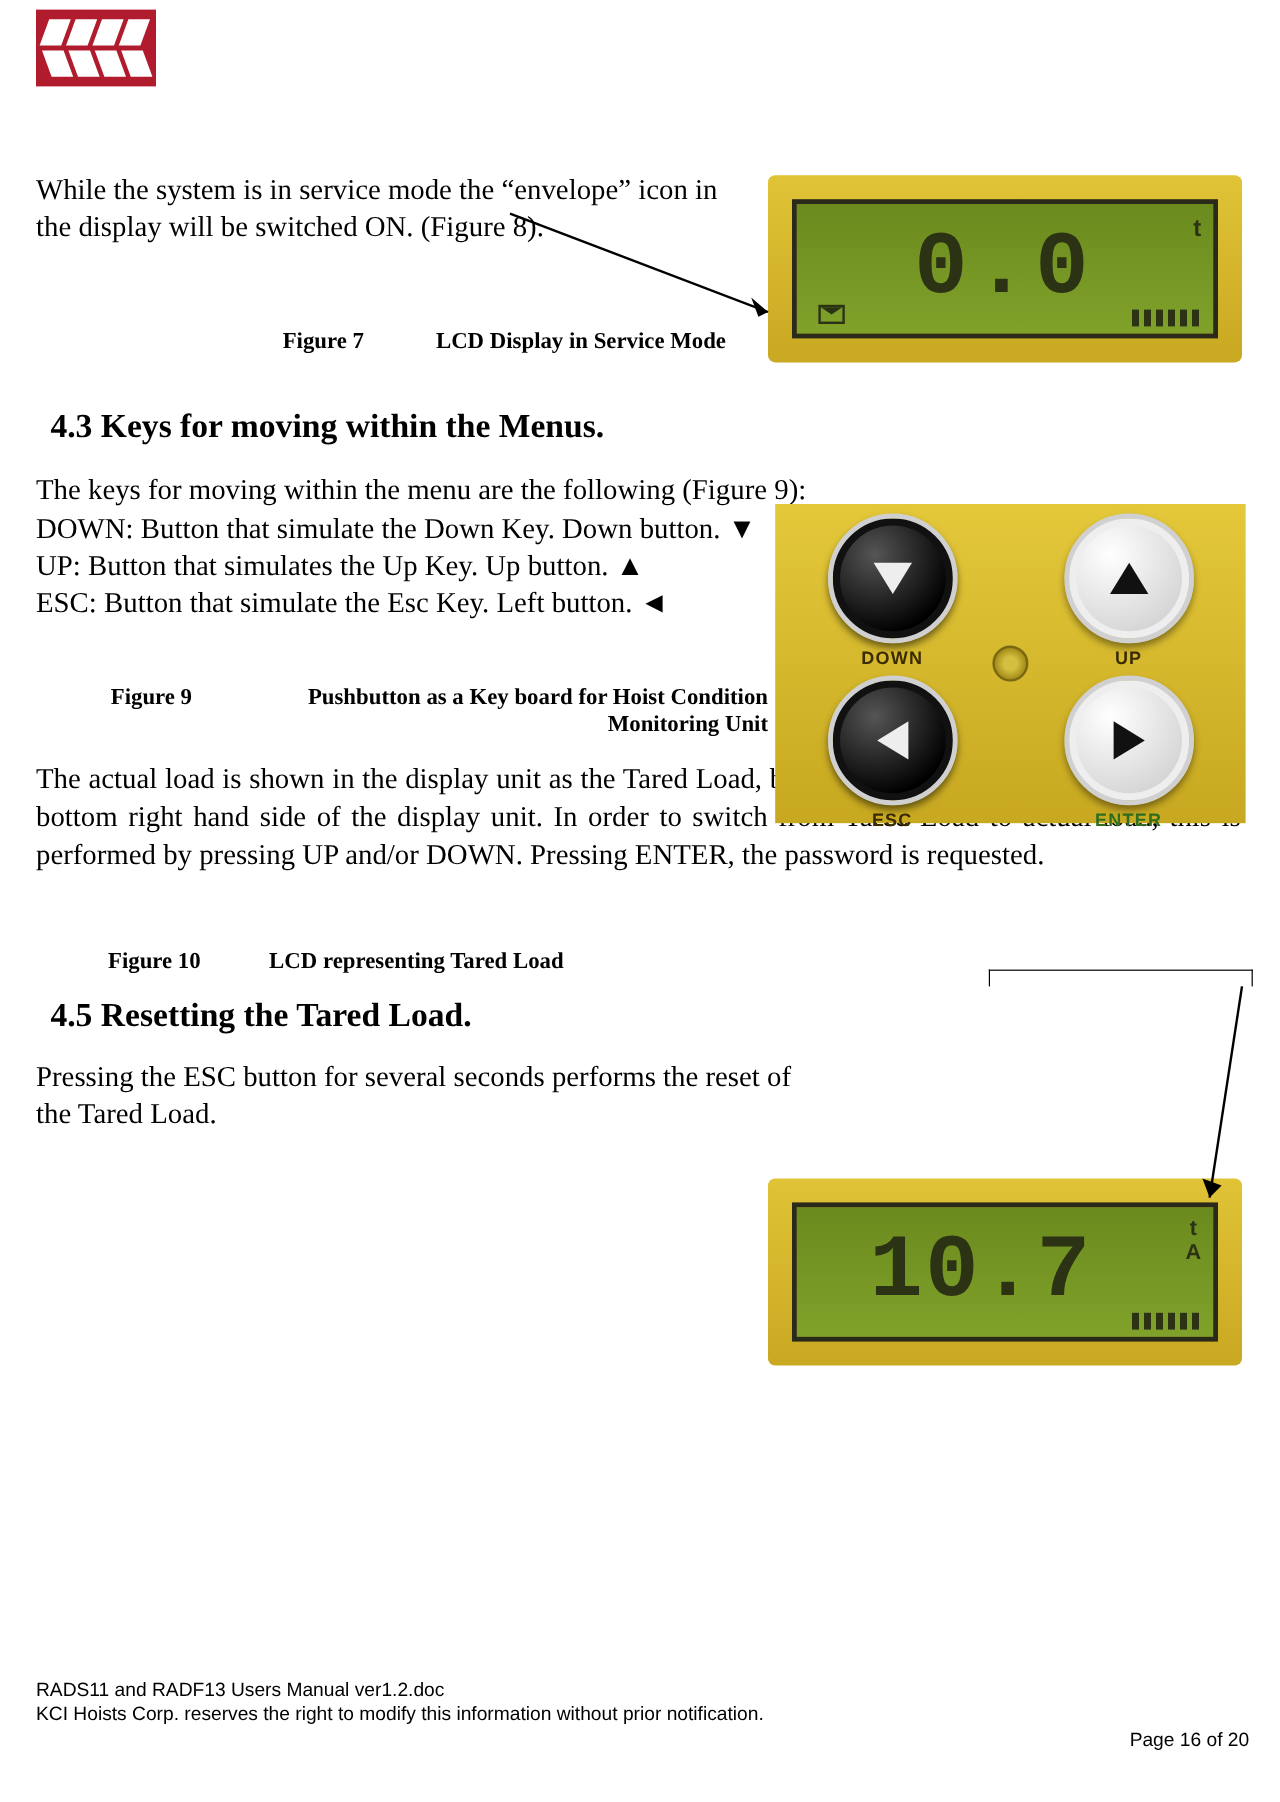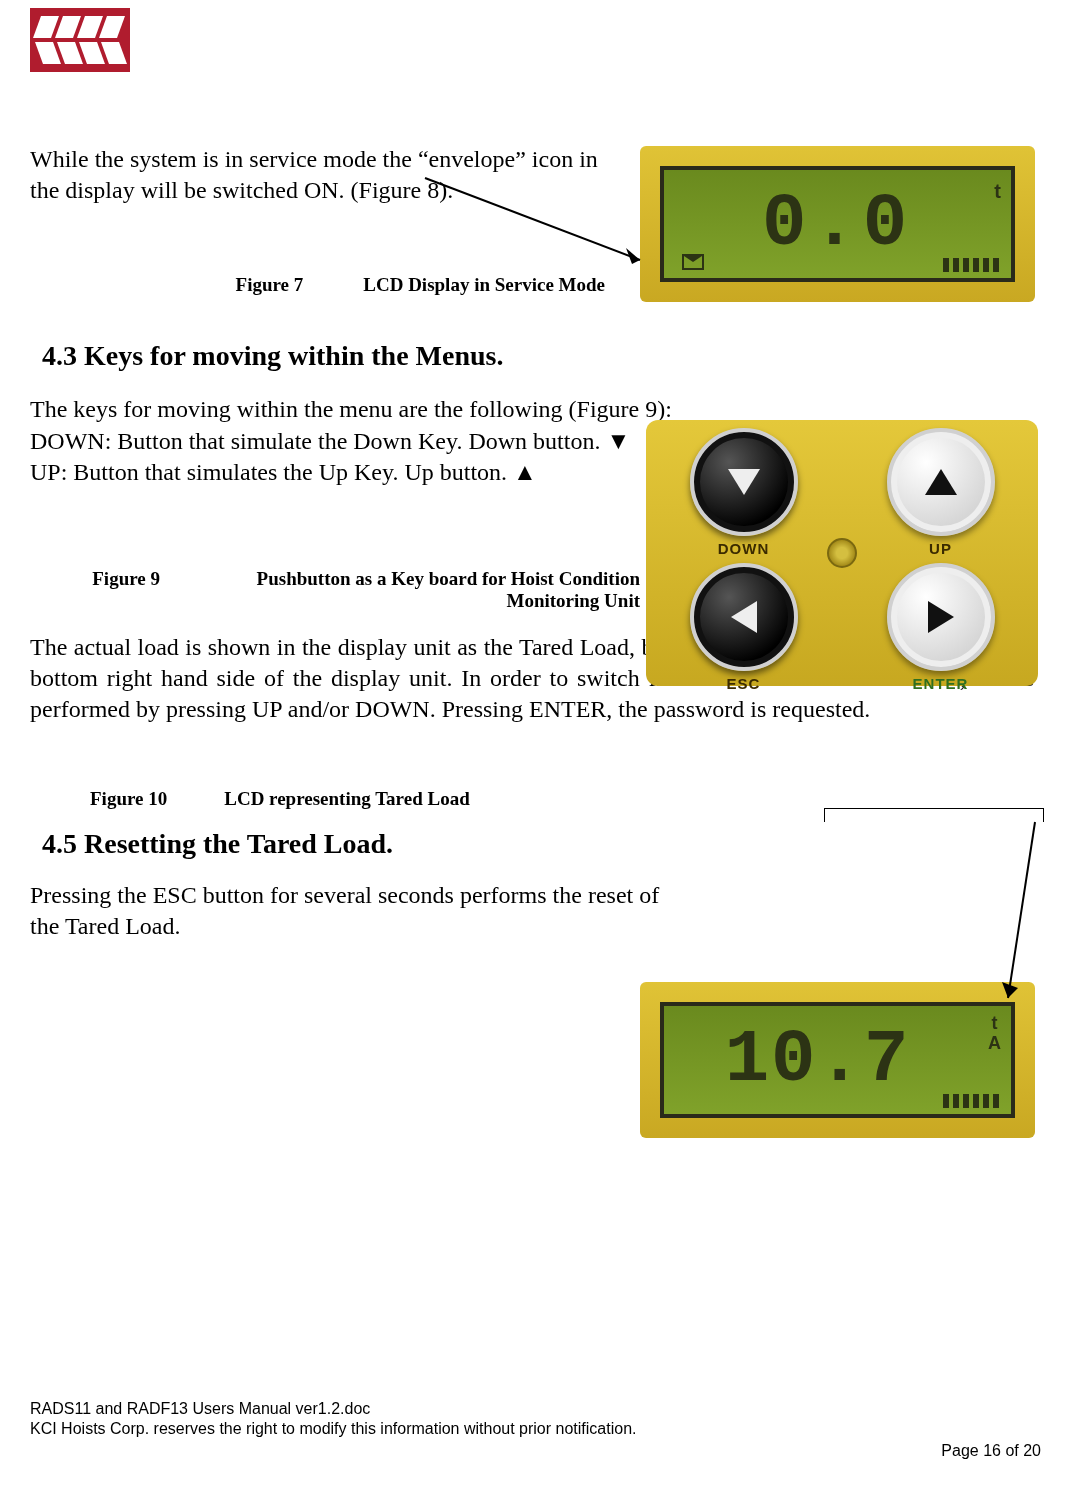--- a/index.html
+++ b/index.html
@@ -59,21 +59,21 @@
     gap: 60px;
     justify-content: flex-end;
   }
   .caption .fignum { white-space: nowrap; }
   .caption .figtext { text-align: right; }
   .caption-row-8 {
     margin-top: 68px;
     margin-right: 430px;
   }
   .caption-row-9 {
-    margin-top: 80px;
+    margin-top: 52px;
     margin-right: 395px;
   }
   .caption-row-10 {
     margin-top: 62px;
     margin-left: 60px;
     margin-right: 540px;
     gap: 57px;
     justify-content: flex-start;
   }
   .h2 {
@@ -185,21 +185,21 @@
   }
 
   
   .pushpanel {
     position: absolute;
     left: 646px;
     top: 420px;
     width: 392px;
     height: 266px;
     background: linear-gradient(#e4c83a, #c7a820);
-    border-radius: 12px;
+    border-radius: 0;
     display: grid;
     grid-template-columns: 1fr 1fr;
     grid-template-rows: 1fr 1fr;
     gap: 6px 26px;
     padding: 8px 12px 12px 12px;
     box-sizing: border-box;
   }
   .pbcell {
     position: relative;
     display: flex;
@@ -336,20 +336,21 @@
 
   <div class="caption caption-row-8">
     <span class="fignum">Figure 7</span>
     <span class="figtext">LCD Display in Service Mode</span>
   </div>
 
   <h2 class="h2 sec43">4.3  Keys for moving within the Menus.</h2>
   <p class="para follow">The keys for moving within the menu are the following (Figure 9):</p>
   <p class="para">DOWN: Button that simulate the Down Key. Down button. ▼</p>
   <p class="para">UP: Button that simulates the Up Key. Up button. ▲</p>
+  <p class="para">ESC: Button that simulate the Esc Key. Left button. ◄</p>
 
   <div class="caption caption-row-9">
     <span class="fignum">Figure 9</span>
     <span class="figtext" style="max-width:420px;">Pushbutton as a Key board for Hoist Condition Monitoring Unit</span>
   </div>
 
   <p class="para block44">The actual load is shown in the display unit as the Tared Load, but an “A” is shown below the “t” in the bottom right hand side of the display unit. In order to switch from Tared Load to actual load, this is performed by pressing UP and/or DOWN. Pressing ENTER, the password is requested.</p>
 
   <div class="caption caption-row-10">
     <span class="fignum">Figure 10</span>

